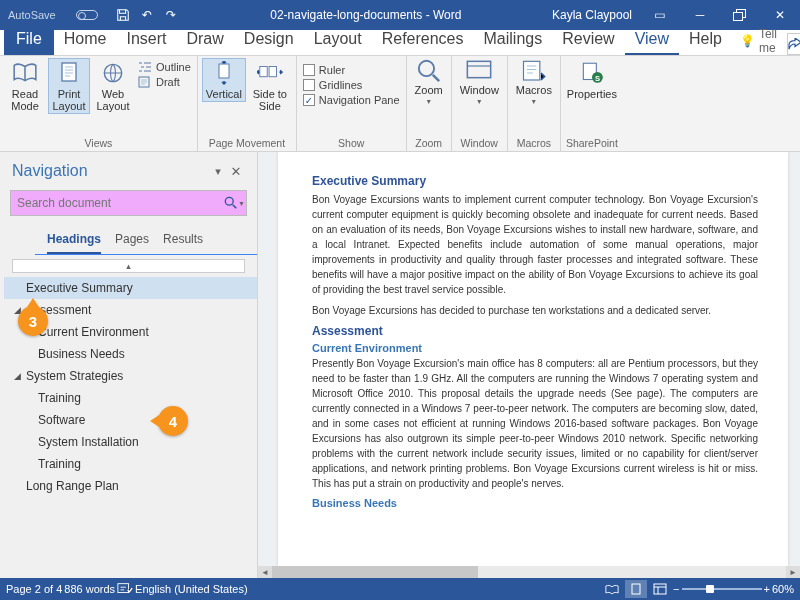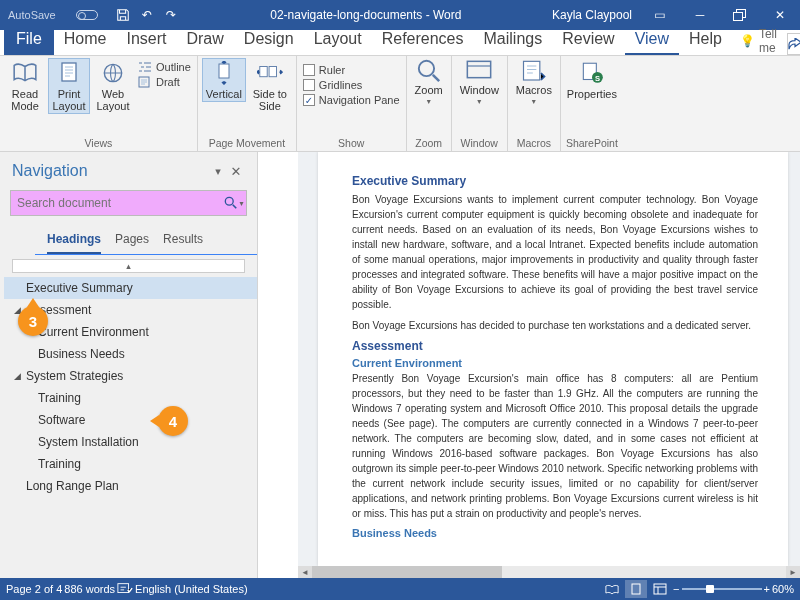--- a/index.html
+++ b/index.html
@@ -40,21 +40,21 @@
 .bigbtn .bicon svg { width: 26px; height: 24px; }
 .smallopts { display: flex; flex-direction: column; gap: 3px; padding: 3px 2px; }
 .smallopt { display: flex; align-items: center; gap: 4px; font-size: 11px; color: #444; cursor: pointer; }
 .chk { width: 12px; height: 12px; border: 1px solid #888; display: inline-flex; align-items: center; justify-content: center; font-size: 10px; color: #2b579a; background: #fff; }
 .dropbtn { display: flex; flex-direction: column; align-items: center; padding: 2px 4px; cursor: pointer; text-align: center; line-height: 1.1; gap: 2px; }
 .dropbtn .bicon { width: 28px; height: 22px; display: flex; align-items: center; justify-content: center; color: #555; font-size: 18px; }
 .drop-row { display: flex; align-items: center; gap: 2px;}
 .caret { font-size: 8px; color: #666; }
 
 
-.main { display: flex; height: 426px; gap: 40px; }
+.main { display: flex; height: 426px; }
 .navpane { width: 258px; background: #f0f0f0; border-right: 1px solid #d4d4d4; display: flex; flex-direction: column; position: relative; }
 .navhead { display: flex; align-items: center; padding: 10px 12px 4px; }
 .navhead .navtitle { flex: 1; font-size: 16px; color: #3a75b3; }
 .navhead .navctrl { width: 18px; text-align: center; cursor: pointer; color: #666; font-size: 11px; }
 .searchwrap { margin: 6px 10px; position: relative; }
 .searchbox { width: 100%; height: 26px; border: 1px solid #bbb; padding: 0 26px 0 6px; font-size: 12px; color: #666; background: #f0abfc; }
 .searchbtn { position: absolute; right: 2px; top: 2px; width: 22px; height: 22px; display: flex; align-items: center; justify-content: center; color: #2b579a; cursor: pointer; }
 .navtabs { display: flex; gap: 14px; padding: 6px 12px 0; border-bottom: 1px solid #3b82f6; margin-left: 35px; }
 .navtab { padding: 4px 0 6px; font-size: 12px; color: #555; cursor: pointer; border-bottom: 2px solid transparent; }
 .navtab.active { color: #2b579a; border-bottom: 2px solid #2b579a; font-weight: 600; }

